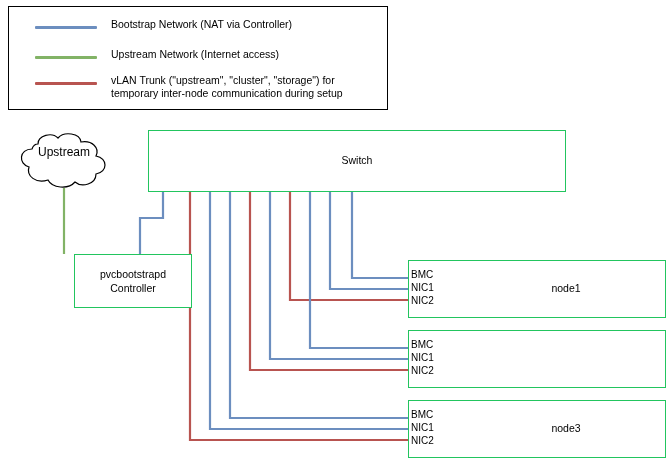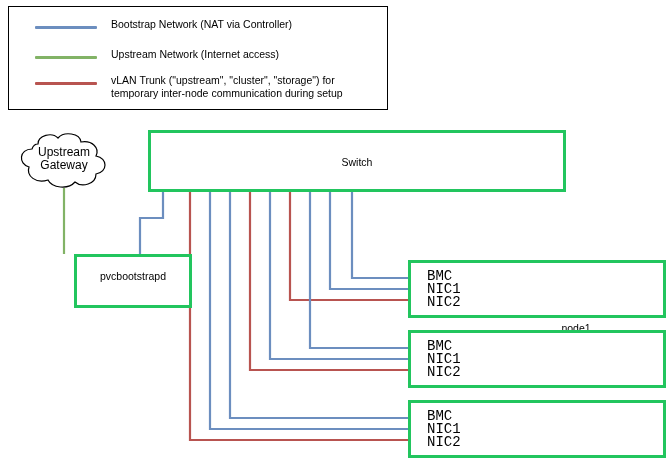--- a/index.html
+++ b/index.html
@@ -64,21 +64,21 @@
     left: 0;
     top: 16px;
     width: 108px;
     text-align: center;
     font-size: 12px;
     line-height: 13px;
     color: #000000;
   }
   .box {
     position: absolute;
-    border: 3px solid #22c55e;
+    border: 1px solid #22c55e;
     background: #ffffff;
     box-sizing: border-box;
   }
   .switch-box {
     left: 148px;
     top: 130px;
     width: 418px;
     height: 62px;
   }
   .switch-label {
@@ -110,36 +110,34 @@
   .node-box {
     left: 408px;
     width: 258px;
     height: 58px;
   }
   .node-box.n1 { top: 260px; }
   .node-box.n2 { top: 330px; }
   .node-box.n3 { top: 400px; }
   .node-ports {
     position: absolute;
-    left: 16px;
+    left: 2px;
     top: 7px;
-    font-size: 14px;
+    font-size: 10px;
     line-height: 13px;
     color: #000000;
-    font-family: Liberation Mono, monospace;
   }
   .node-name {
     position: absolute;
-    left: 90px;
+    left: 82px;
     top: 21px;
     width: 150px;
     text-align: center;
     font-size: 10.5px;
     color: #000000;
-    margin-top: 38px;
   }
   #wires {
     position: absolute;
     left: 0;
     top: 0;
     width: 667px;
     height: 461px;
   }
 </style>
 </head>
@@ -191,31 +189,31 @@
   </svg>
 
   <div class="cloud">
     <svg width="108" height="60" viewBox="0 0 108 60">
       <path d="M 28 14 C 28 5 42 2 48 8 C 54 1 70 3 71 12 C 82 10 90 18 86 26
                C 98 28 98 42 86 44 C 86 54 72 58 65 52 C 58 60 42 58 38 50
                C 26 54 16 46 19 37 C 8 34 9 19 22 19 C 23 16 25 14 28 14 Z" fill="#ffffff" stroke="#000000" stroke-width="1.2"></path>
     </svg>
     <div class="cloud-label">
       <div>Upstream</div>
-      <div>Gateway</div>
     </div>
   </div>
 
   <div class="box switch-box">
     <div class="switch-label">Switch</div>
   </div>
 
   <div class="box ctrl-box">
     <div class="ctrl-label">
       <div>pvcbootstrapd</div>
+      <div>Controller</div>
     </div>
   </div>
 
   <div class="box node-box n1">
     <div class="node-ports">
       <div>BMC</div>
       <div>NIC1</div>
       <div>NIC2</div>
     </div>
     <div class="node-name">node1</div>

